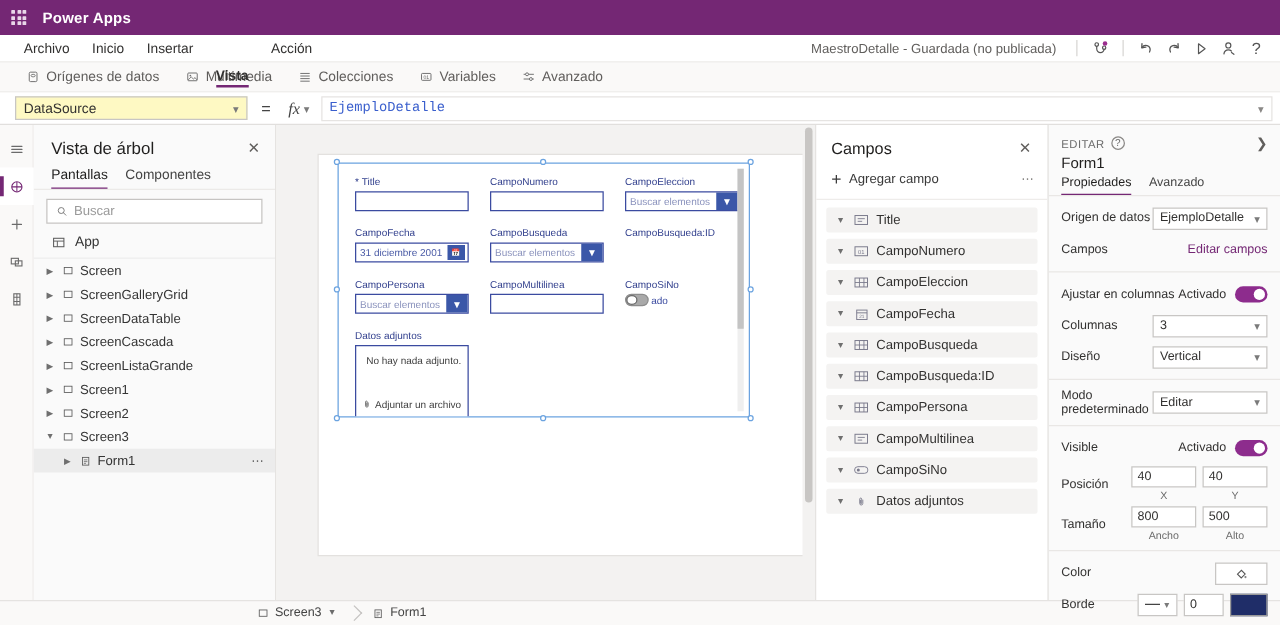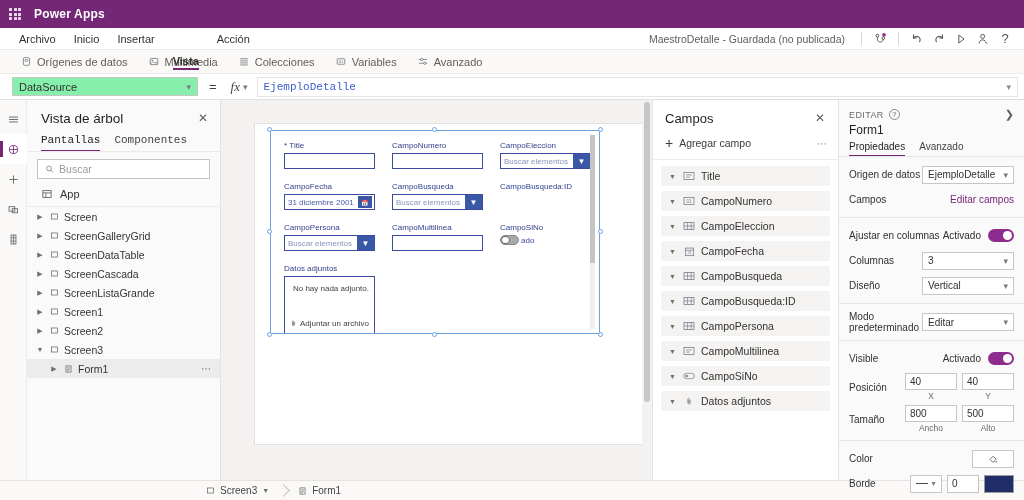--- a/index.html
+++ b/index.html
@@ -53,21 +53,21 @@
   }
   .rb { display:flex; align-items:center; gap:5px; padding:0 9px; height:24px; cursor:pointer; color:#605e5c; font-size:11px;justify-content:center; }
   .rb svg { display:block; }
 
   
   .formulabar {
     height:26px; flex:0 0 26px; background:#fff; border-bottom:1px solid #e1dfdd;
     display:flex; align-items:center; padding:0 6px 0 12px; gap:6px;
   }
   .prop-select {
-    width:186px; height:19px; border:1px solid #c8c6c4; background:#86efac; font-size:11px;
+    width:186px; height:19px; border:1px solid #c8c6c4; background:#fef9c3; font-size:11px;
     color:#323130; display:flex; align-items:center; padding:0 6px; position:relative; cursor:pointer;
   }
   .prop-select .cv { margin-left:auto; color:#7a7a7a; font-size:9px; }
   .eqsign { font-size:13px; color:#444; padding:0 5px; }
   .fxbox { display:flex; align-items:center; gap:3px; color:#444; cursor:pointer; padding:0 3px; }
   .fxbox i { font-style:italic; font-family:"Liberation Serif", serif; font-size:13px; }
   .fxbox .cv { font-size:9px; color:#7a7a7a; }
   .fwrap { flex:1; height:20px; border:1px solid #e6e4e2; background:#fff; display:flex; align-items:center; padding:0 6px; position:relative; }
   .fval { font-family:"Liberation Mono", monospace; font-size:11px; color:#3a5fcd; }
   .fwrap .cv { margin-left:auto; color:#8a8886; font-size:9px; }
@@ -79,21 +79,21 @@
   .rail { width:27px; flex:0 0 27px; background:#faf9f8; border-right:1px solid #edebe9; padding-top:4px; }
   .rail-btn { width:27px; height:30px; display:flex; align-items:center; justify-content:center; color:#6b6b6b; cursor:pointer; position:relative; }
   .rail-btn.sel { background:#ffffff; color:#742774; }
   .rail-btn.sel:before { content:""; position:absolute; left:0; top:7px; bottom:7px; width:2.5px; background:#742774; }
 
   
   .tree { width:194px; flex:0 0 194px; background:#fafafa; border-right:1px solid #e5e3e1; display:flex; flex-direction:column; }
   .tree-head { display:flex; align-items:flex-end; padding:10px 8px 6px 14px; }
   .tree-title { font-size:13.5px; color:#201f1e; }
   .tree-close { margin-left:auto; cursor:pointer; color:#605e5c; font-size:12px; line-height:1; padding:2px 4px; }
-  .tree-tabs { display:flex; padding:0 14px; gap:14px; border-bottom:1px solid #eceae8;font-family:Liberation Mono, monospace; }
+  .tree-tabs { display:flex; padding:0 14px; gap:14px; border-bottom:1px solid #eceae8; }
   .ttab { font-size:11px; color:#444; padding:2px 0 5px; cursor:pointer; position:relative; }
   .ttab.active { color:#201f1e; }
   .ttab.active:after { content:""; position:absolute; left:0; right:0; bottom:0; height:1.5px; background:#742774; }
   .searchwrap { padding:7px 10px 6px; }
   .searchbox { height:20px; border:1px solid #c6c4c2; background:#fff; display:flex; align-items:center; gap:5px; padding:0 7px; }
   .searchbox input { border:0; outline:0; font-size:10.5px; font-family:inherit; color:#323130; width:100%; background:transparent; }
   .searchbox input::placeholder { color:#9a9a9a; }
   .approw { display:flex; align-items:center; gap:7px; padding:3px 10px 6px 14px; cursor:pointer; }
   .approw span { font-size:11px; color:#343434; }
   .tlist { flex:1; overflow:hidden; border-top:1px solid #ededed; }

